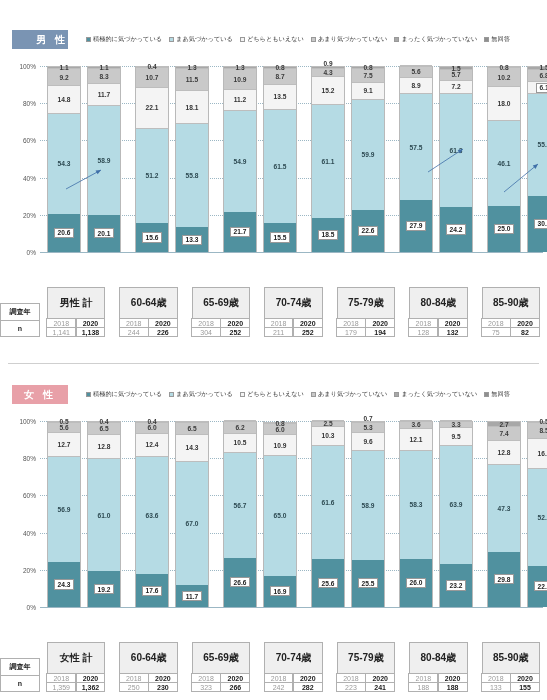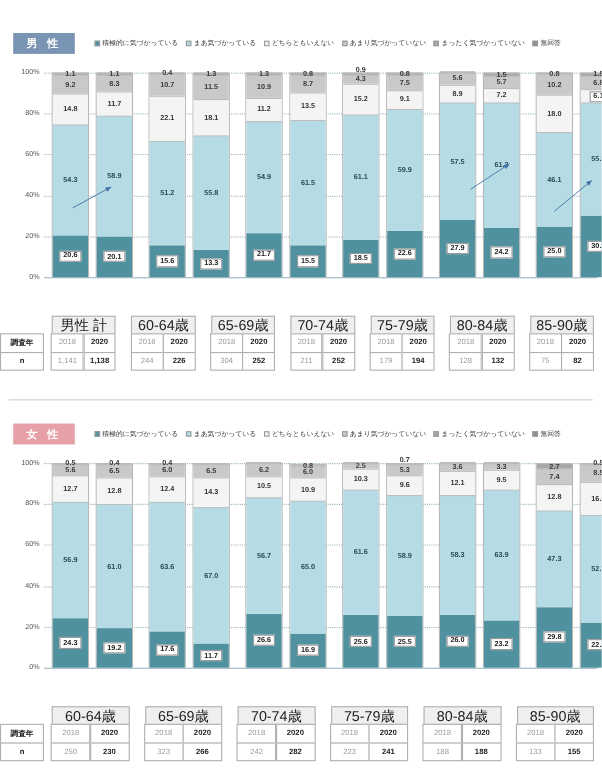--- a/index.html
+++ b/index.html
@@ -28,21 +28,21 @@
   .sec-male { top: 30px; }
   .sec-female { top: 385px; }
 
   .sex-box {
     position: absolute; left: 12px; top: 0;
     width: 56px; height: 19px;
     display: flex; align-items: center; justify-content: center;
     font-size: 10px; font-weight: bold; color: #ffffff;
     letter-spacing: 3px;
   }
-  .sex-male { background: #7a94b3; }
+  .sex-male { background: #7a94b3; justify-content: flex-end; }
   .sex-female { background: #e8a0a8; }
 
   
   .legend {
     position: absolute; left: 86px; top: 2px;
     width: 455px; height: 14px;
     display: flex; align-items: center; gap: 7px;
     font-size: 6.2px; color: #333; white-space: nowrap;
   }
   .lg { display: flex; align-items: center; gap: 2px; }
@@ -127,22 +127,22 @@
     flex: 1; display: flex; align-items: center; justify-content: center;
     font-size: 7px; font-weight: bold; color: #222;
     border: .7px solid #b0b0b0; background: #ffffff;
     margin-top: -0.7px;
   }
   .tbl-groups { flex: 1; display: flex; }
   .tgrp { flex: 1 1 0; padding: 0 7px; }
   .tgrp-inner { width: 100%; height: 100%;
     display: flex; flex-direction: column; }
   .tg-title {
-    height: 17px; display: flex; align-items: center; justify-content: center;
-    font-size: 13px; font-weight: normal; color: #222;
+    height: 32px; display: flex; align-items: center; justify-content: center;
+    font-size: 10px; font-weight: bold; color: #222;
     border: .7px solid #b0b0b0; background: #efefef;
   }
   .tg-body { flex: 1; display: flex; }
   .tg-col { flex: 1; display: flex; flex-direction: column; }
   .tg-cell {
     flex: 1; display: flex; align-items: center; justify-content: center;
     font-size: 7px; border: .7px solid #b0b0b0; background: #ffffff;
     margin-top: -0.7px; margin-left: -0.7px;
   }
   .tg-col.old .tg-cell { color: #9a9a9a; }
@@ -807,20 +807,35 @@
   <div class="tbl tbl-female" id="table-female">
       <div class="tbl-row">
         <div class="tbl-head-col">
           <div class="hc-spacer"></div>
           <div class="hc-cell">調査年</div>
           <div class="hc-cell">n</div>
         </div>
         <div class="tbl-groups">
           <div class="tgrp">
             <div class="tgrp-inner">
+              <div class="tg-title">女性 計</div>
+              <div class="tg-body">
+                <div class="tg-col old">
+                  <div class="tg-cell">2018</div>
+                  <div class="tg-cell">1,359</div>
+                </div>
+                <div class="tg-col new">
+                  <div class="tg-cell">2020</div>
+                  <div class="tg-cell">1,362</div>
+                </div>
+              </div>
+            </div>
+          </div>
+          <div class="tgrp">
+            <div class="tgrp-inner">
               <div class="tg-title">60-64歳</div>
               <div class="tg-body">
                 <div class="tg-col old">
                   <div class="tg-cell">2018</div>
                   <div class="tg-cell">250</div>
                 </div>
                 <div class="tg-col new">
                   <div class="tg-cell">2020</div>
                   <div class="tg-cell">230</div>
                 </div>

